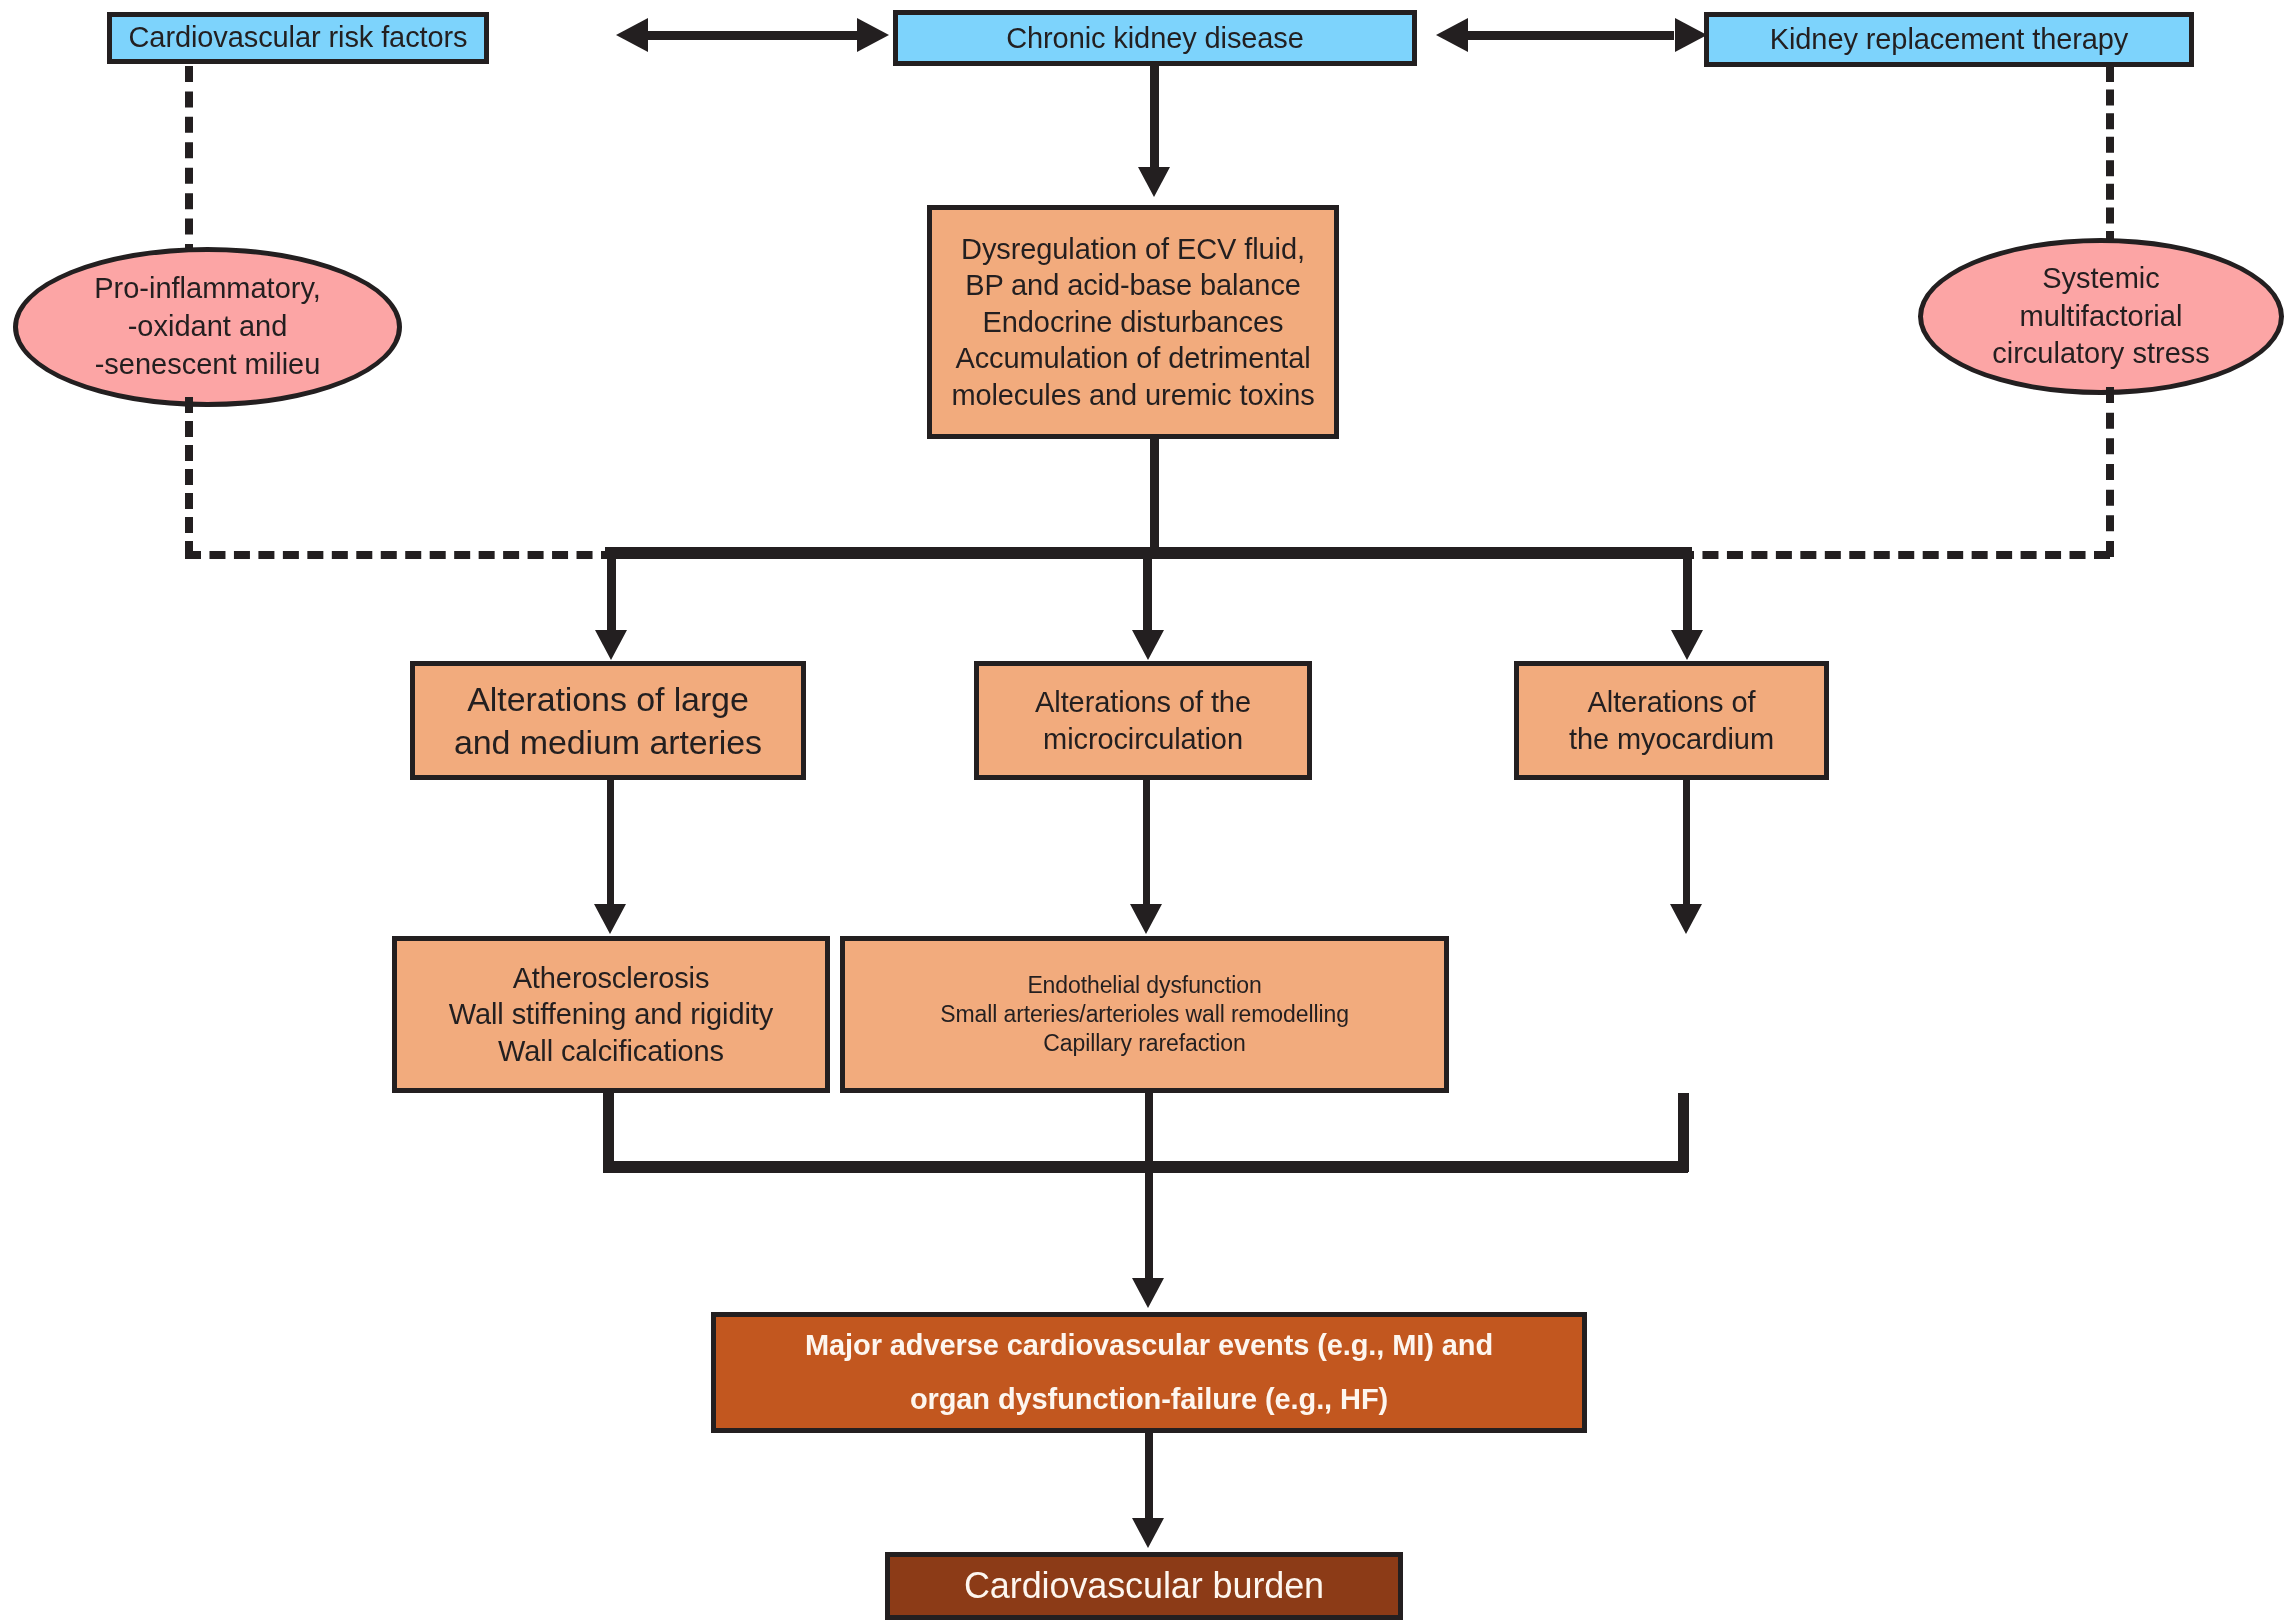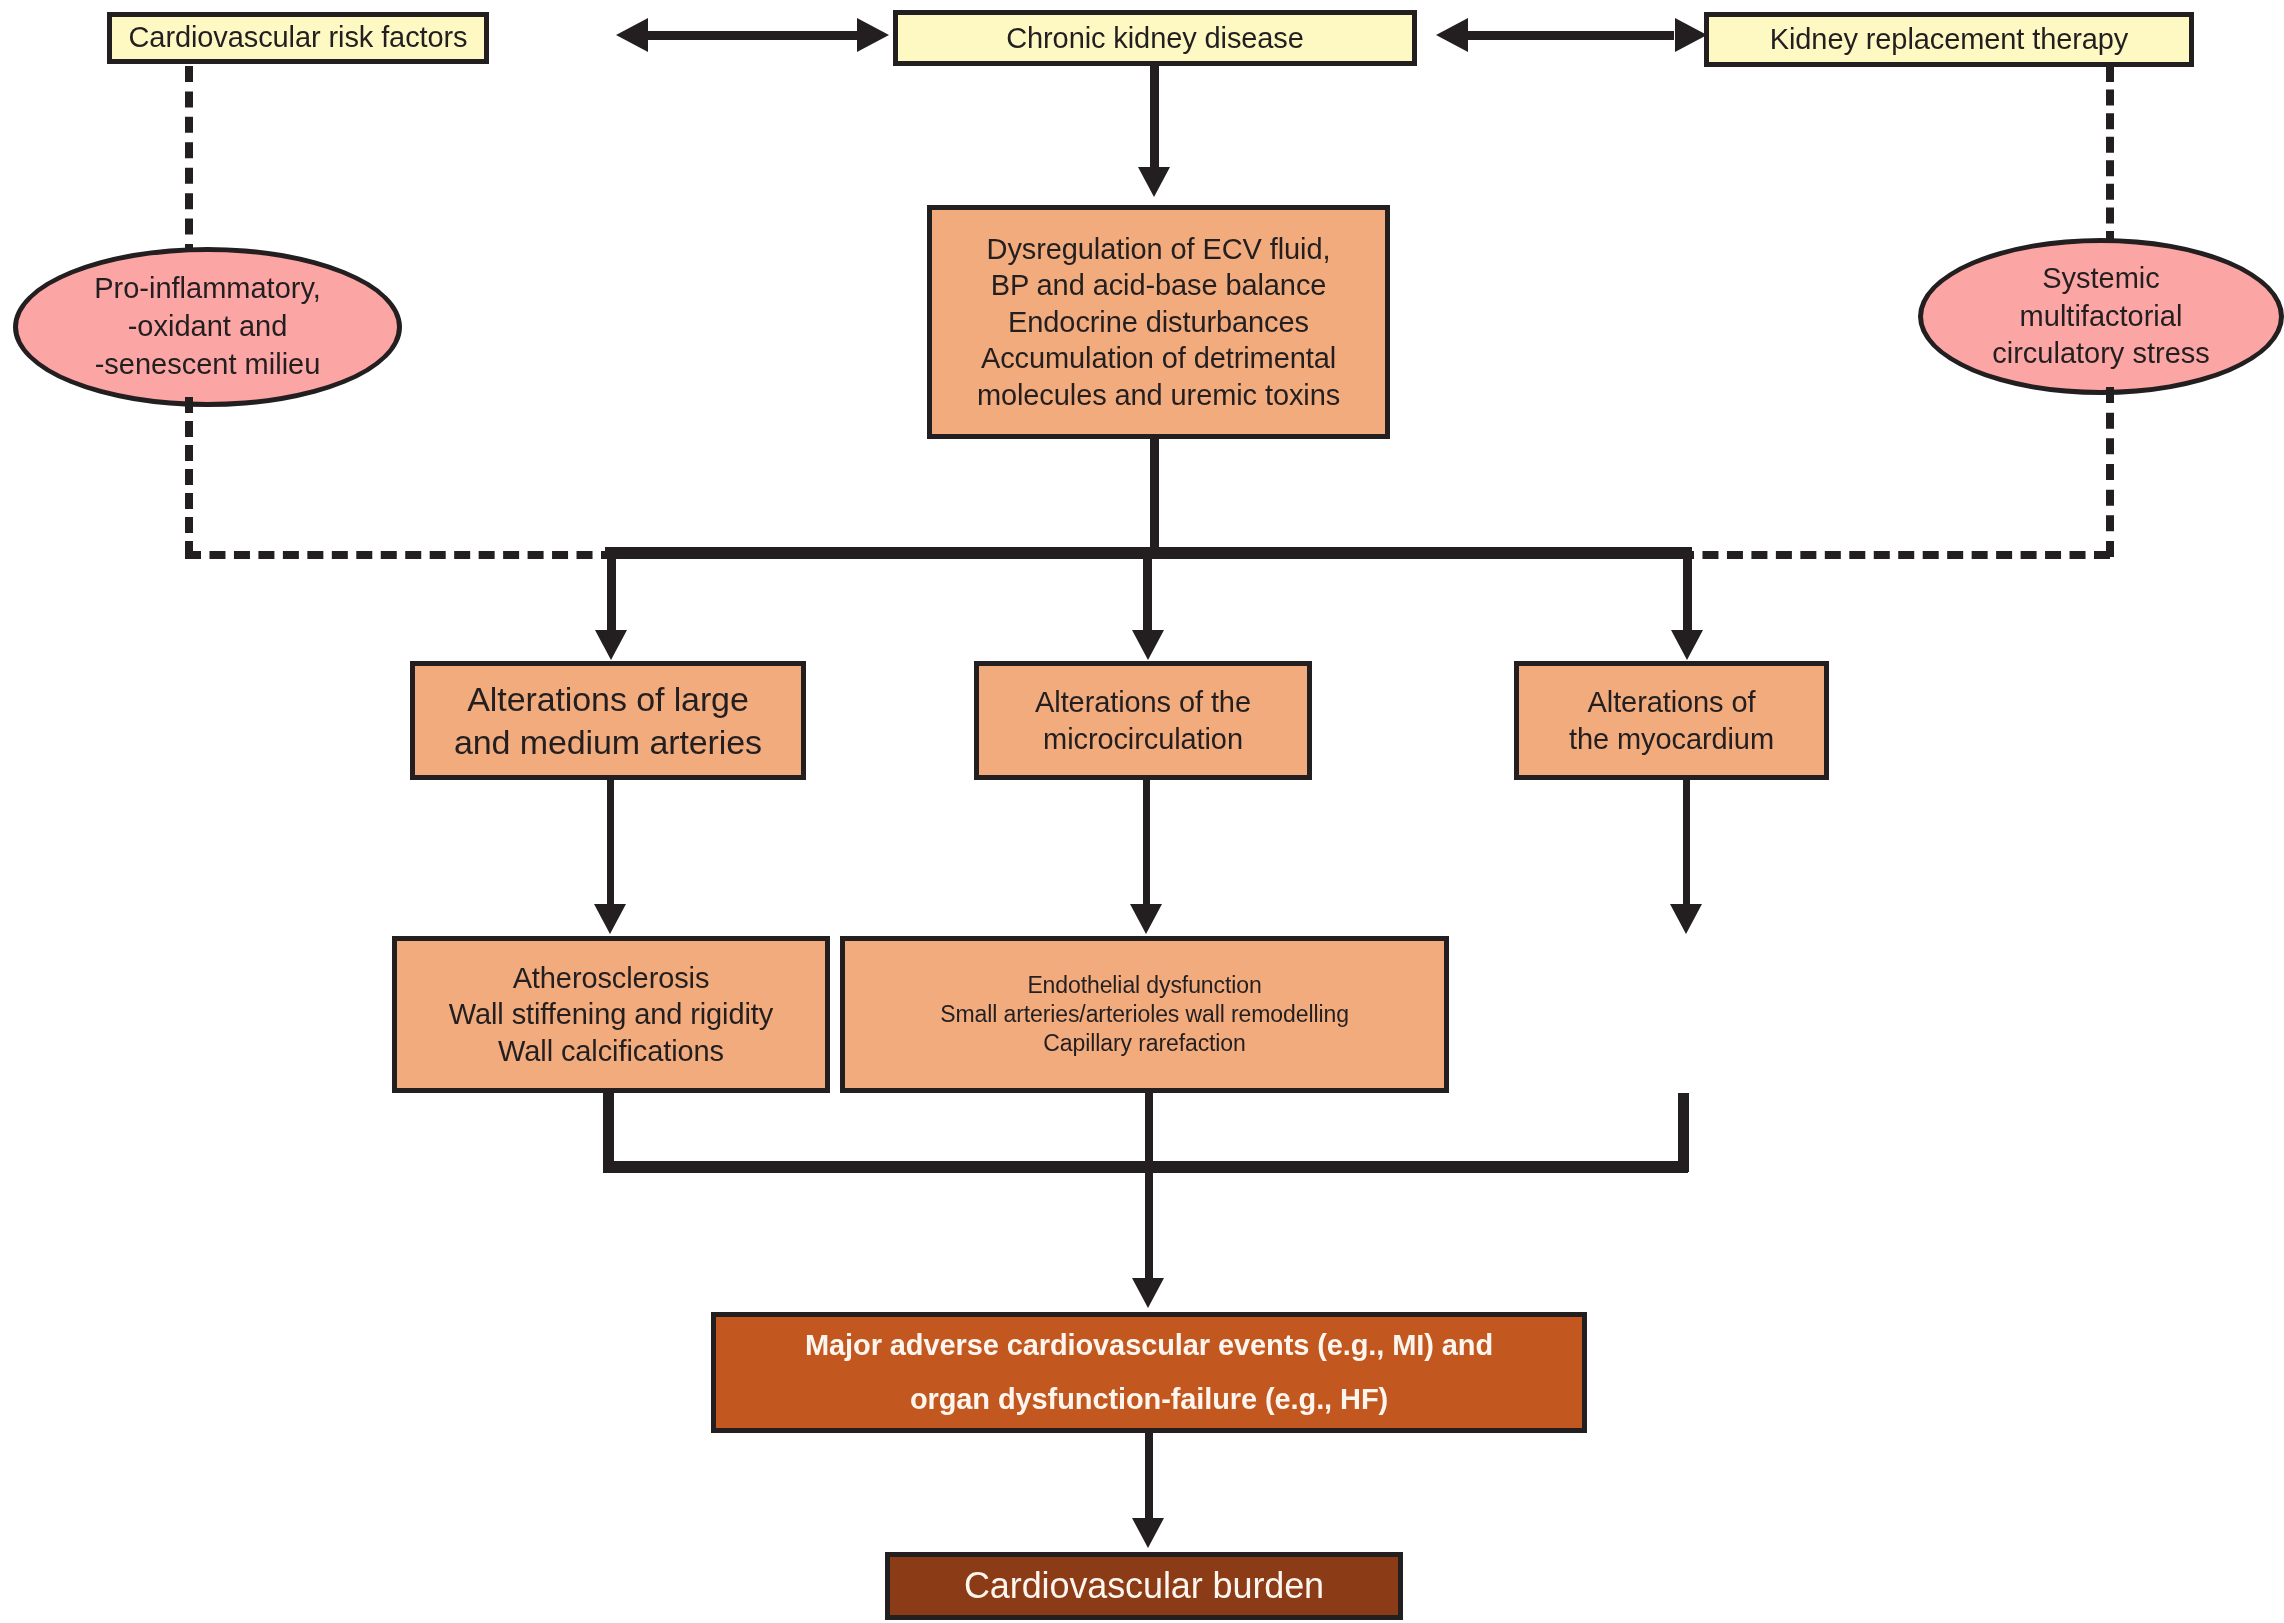--- a/index.html
+++ b/index.html
@@ -24,21 +24,21 @@
     flex-direction: column;
     align-items: center;
     justify-content: center;
     text-align: center;
     border: 5px solid #231f20;
     color: #231f20;
     line-height: 1.26;
     letter-spacing: -0.1px;
   }
   .node .line { display: block; white-space: nowrap; }
-  .pale   { background: #fef9c3; }
+  .pale   { background: #7dd3fc; }
   .orange { background: #f2ab7d; }
   .ellipse {
     position: absolute;
     box-sizing: border-box;
     display: flex;
     flex-direction: column;
     align-items: center;
     justify-content: center;
     text-align: center;
     border: 5px solid #231f20;
@@ -135,21 +135,21 @@
     <span class="line">multifactorial</span>
     <span class="line">circulatory stress</span>
   </div>
 
   <div class="dashvline" style="left:185px; top:397px; height:160px;"></div>
   <div class="dashvline" style="left:2106px; top:387px; height:170px;"></div>
 
   <div class="vline" style="left:1150px; top:66px; width:9.4px; height:104px;"></div>
   <div class="arrowhead-down" style="left:1138px; top:167px;"></div>
 
-  <div class="node orange" style="left:927px; top:205px; width:463px; height:234px; font-size:29px;">
+  <div class="node orange" style="left:927px; top:205px; width:412px; height:234px; font-size:29px;">
     <span class="line">Dysregulation of ECV fluid,</span>
     <span class="line">BP and acid-base balance</span>
     <span class="line">Endocrine disturbances</span>
     <span class="line">Accumulation of detrimental</span>
     <span class="line">molecules and uremic toxins</span>
   </div>
 
   <div class="vline" style="left:1150px; top:439px; width:9.4px; height:115px;"></div>
 
   <div class="dashline" style="left:185px; top:551px; width:432px;"></div>

